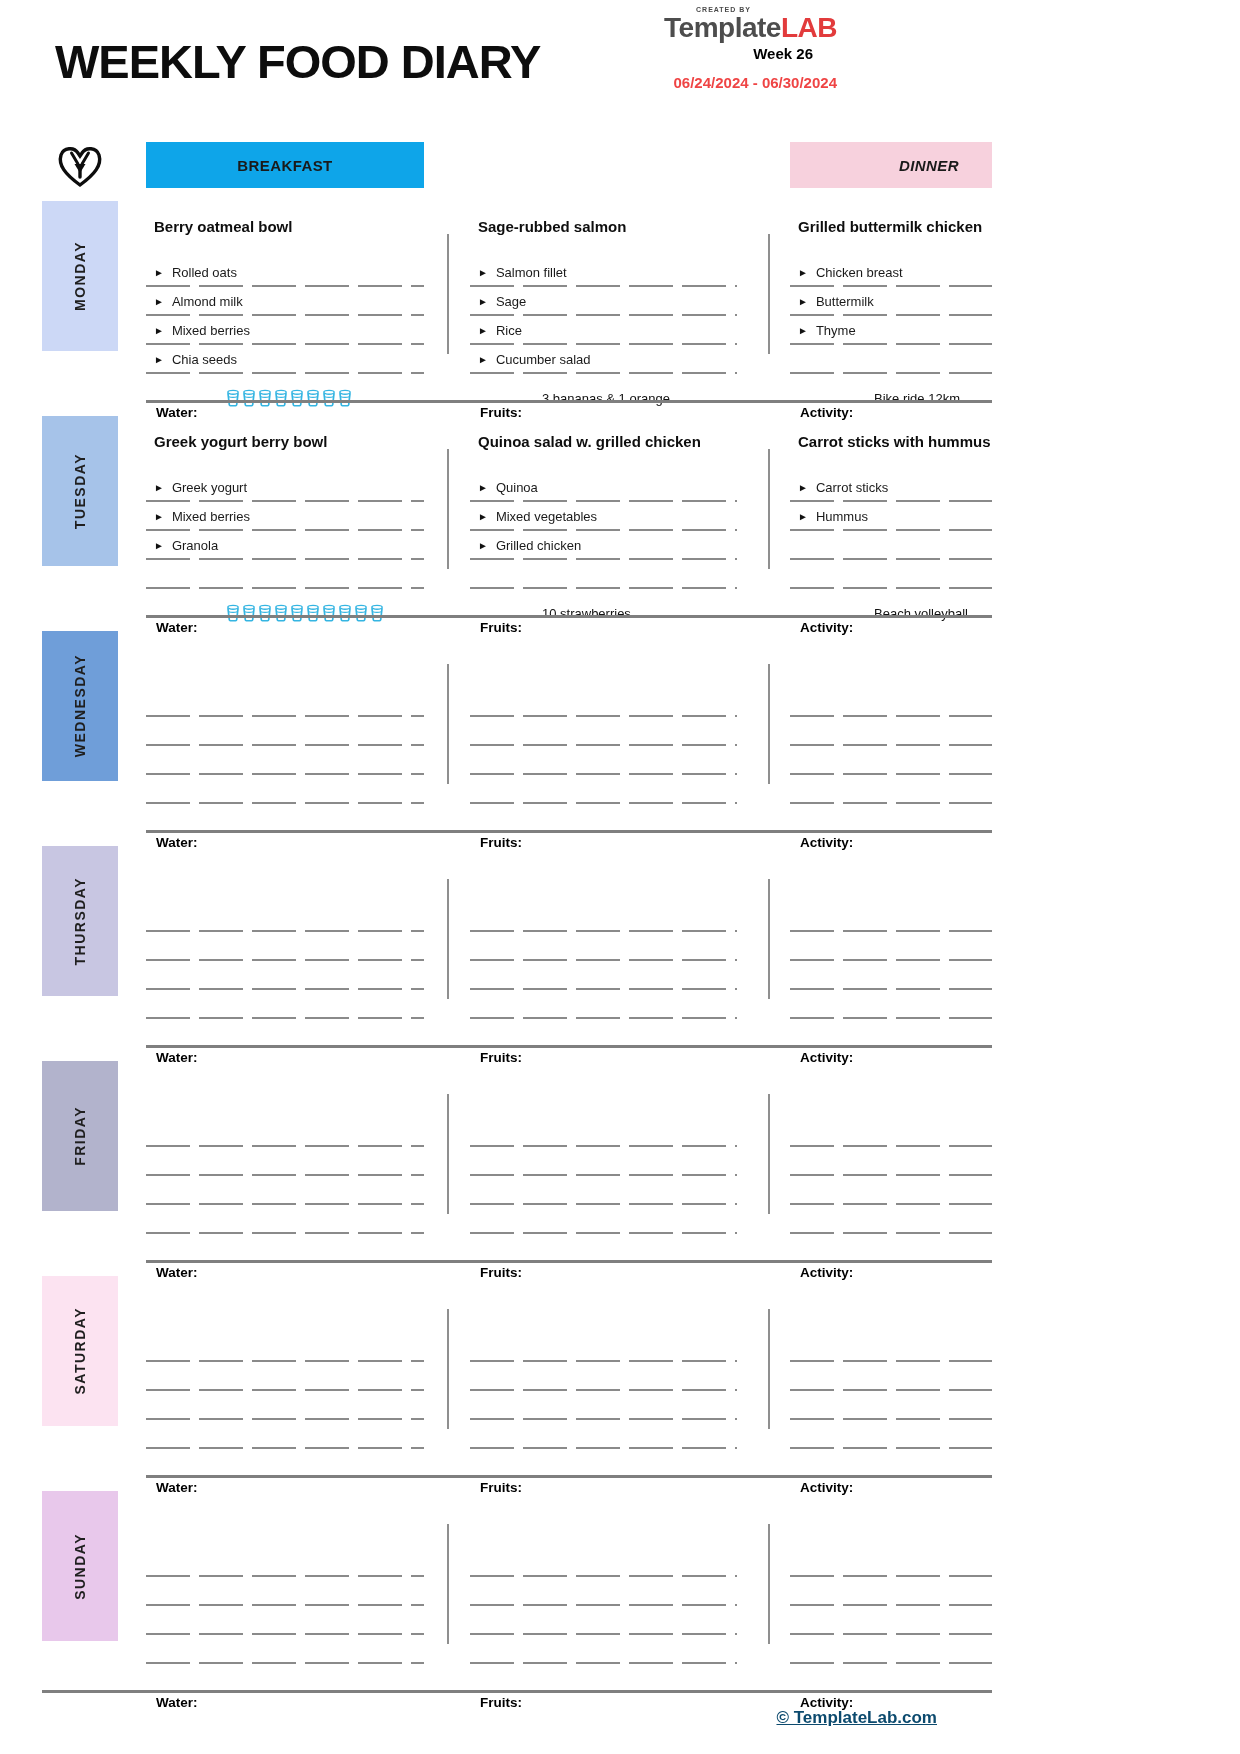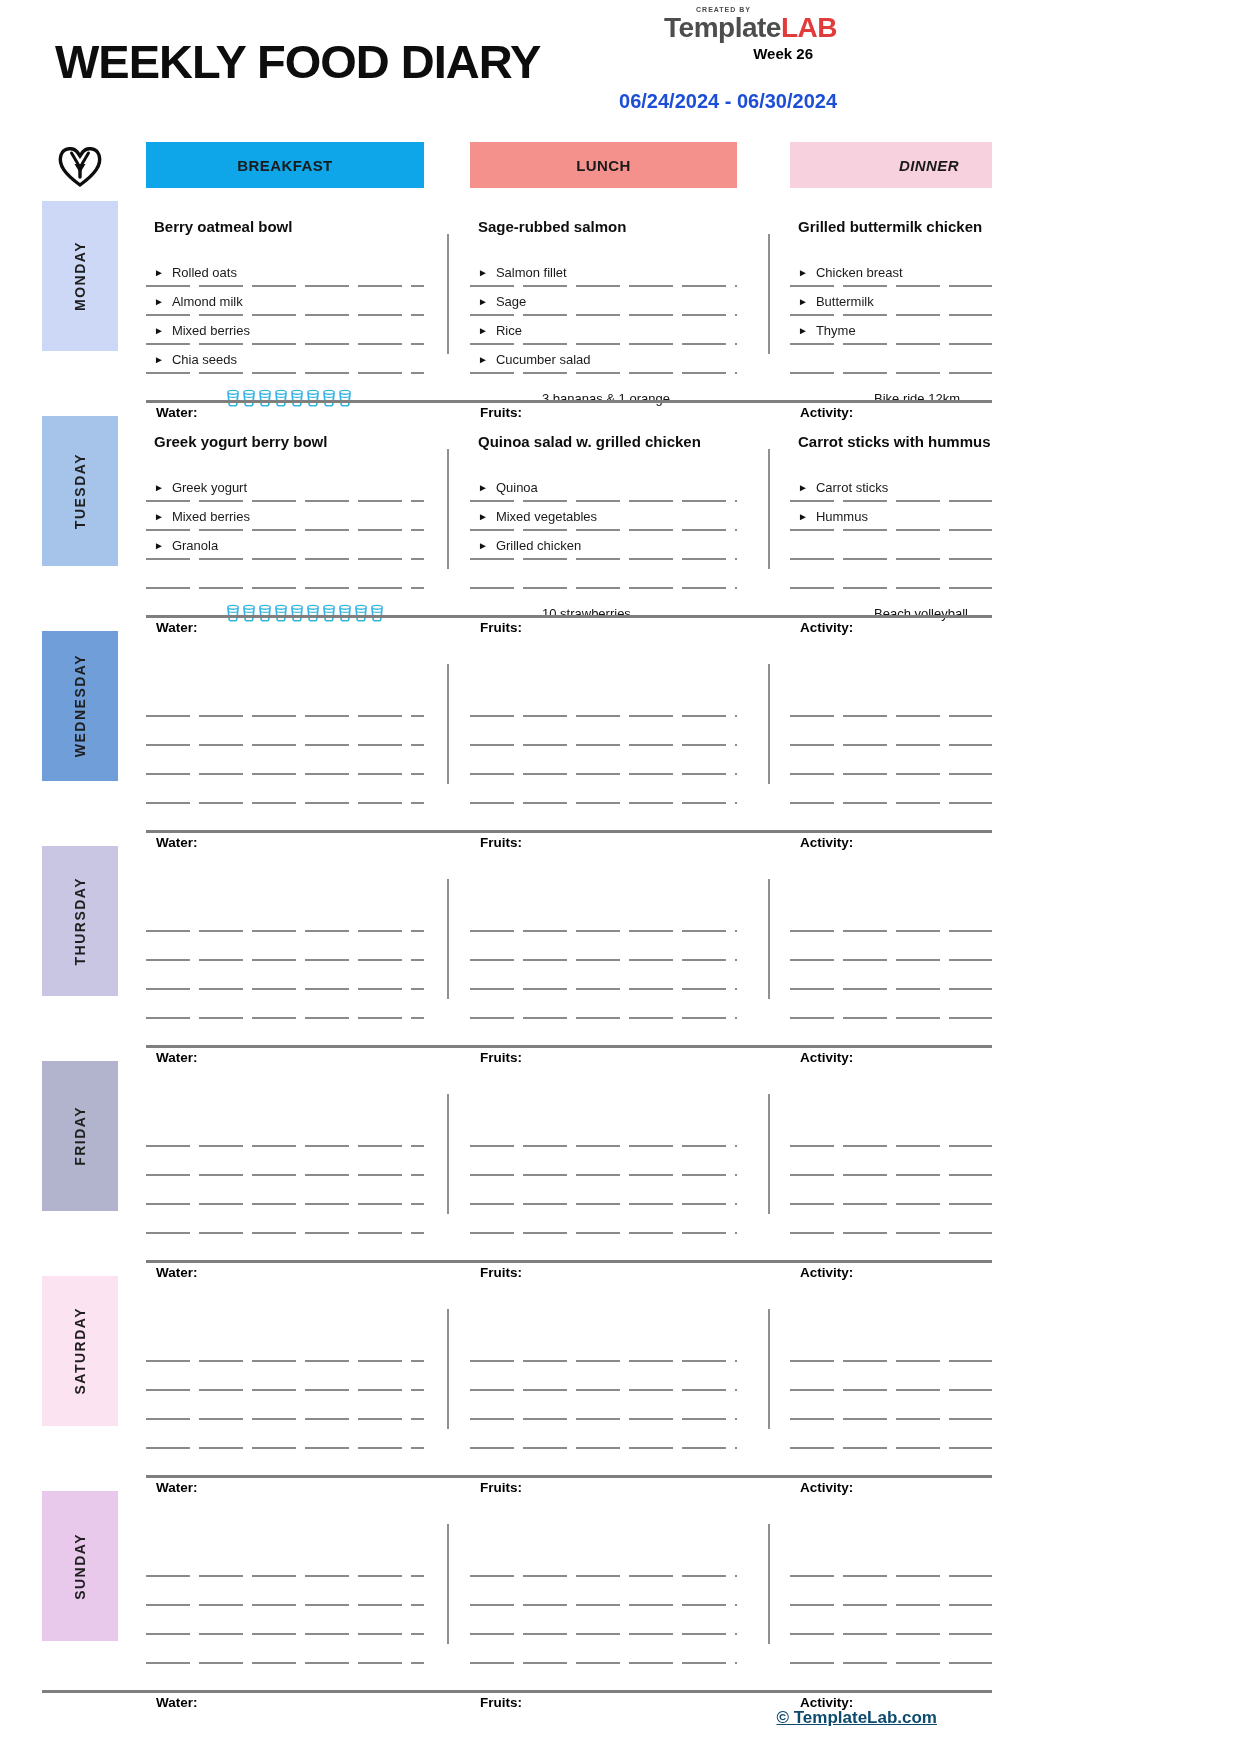--- a/index.html
+++ b/index.html
@@ -13,21 +13,21 @@
   .page-title {
     position:absolute; left:55px; top:34px;
     font-size:47px; font-weight:800; letter-spacing:-1px; color:#0d0d0d;
   }
   .brand-block { position:absolute; right:155px; top:6px; width:320px; text-align:right; }
   .created-by { font-size:7px; font-weight:700; letter-spacing:1px; color:#4a4a4a; margin-right:86px; }
   .brand { font-size:28px; font-weight:800; letter-spacing:-0.5px; line-height:30px; }
   .brand .t { color:#4d4d4d; }
   .brand .lab { color:#e23b3c; }
   .week-label { font-size:15px; font-weight:700; margin-top:2px; margin-right:24px; color:#000; }
-  .date-range { font-size:20px; font-weight:700; margin-top:28px; color:#1d4ed8; }
+  .date-range { font-size:15px; font-weight:700; margin-top:12px; color:#ef4444; }
 
   
   .heart-wrap { position:absolute; left:54px; top:142px; width:52px; height:46px; }
 
   
   .colhead {
     position:absolute; top:142px; height:46px;
     display:flex; align-items:center; justify-content:center;
     font-size:15px; font-weight:700; letter-spacing:0.4px; color:#1a1a1a;
   }
@@ -109,21 +109,20 @@
   <div class="heart-wrap">
     <svg viewBox="0 0 50 46" width="52" height="46">
       <path d="M25 43 C10 32 3 23 6 13 C8.5 5.5 19 4.5 23 11 L25 14 L27 11 C31 4.5 41.5 5.5 44 13 C47 23 40 32 25 43 Z" fill="none" stroke="#0d0d0d" stroke-width="3.4"></path>
       <path d="M16.5 11 L23 22 M33.5 11 L27 22" stroke="#0d0d0d" stroke-width="3" fill="none" stroke-linecap="round"></path>
       <path d="M19.5 22 L30.5 22 L25 31 Z" fill="#0d0d0d"></path>
       <path d="M25 28 L25 35" stroke="#0d0d0d" stroke-width="3.4" stroke-linecap="round"></path>
     </svg>
   </div>
 
   <div class="colhead c0" style="background: #0ea5e9;">BREAKFAST</div>
-  <div class="colhead c1" style="background: rgb(244, 145, 140);">LUNCH</div>
   <div class="colhead c2" style="background: rgb(247, 209, 221); font-style: italic;">DINNER</div>
 
   <div id="rows">
       <div class="day-row">
     <div class="day-label-box" style="background: rgb(204, 216, 246);">
       <div class="day-label">MONDAY</div>
     </div>
 
     <div class="meal-col c0">
       <div class="meal-title">Berry oatmeal bowl</div>

